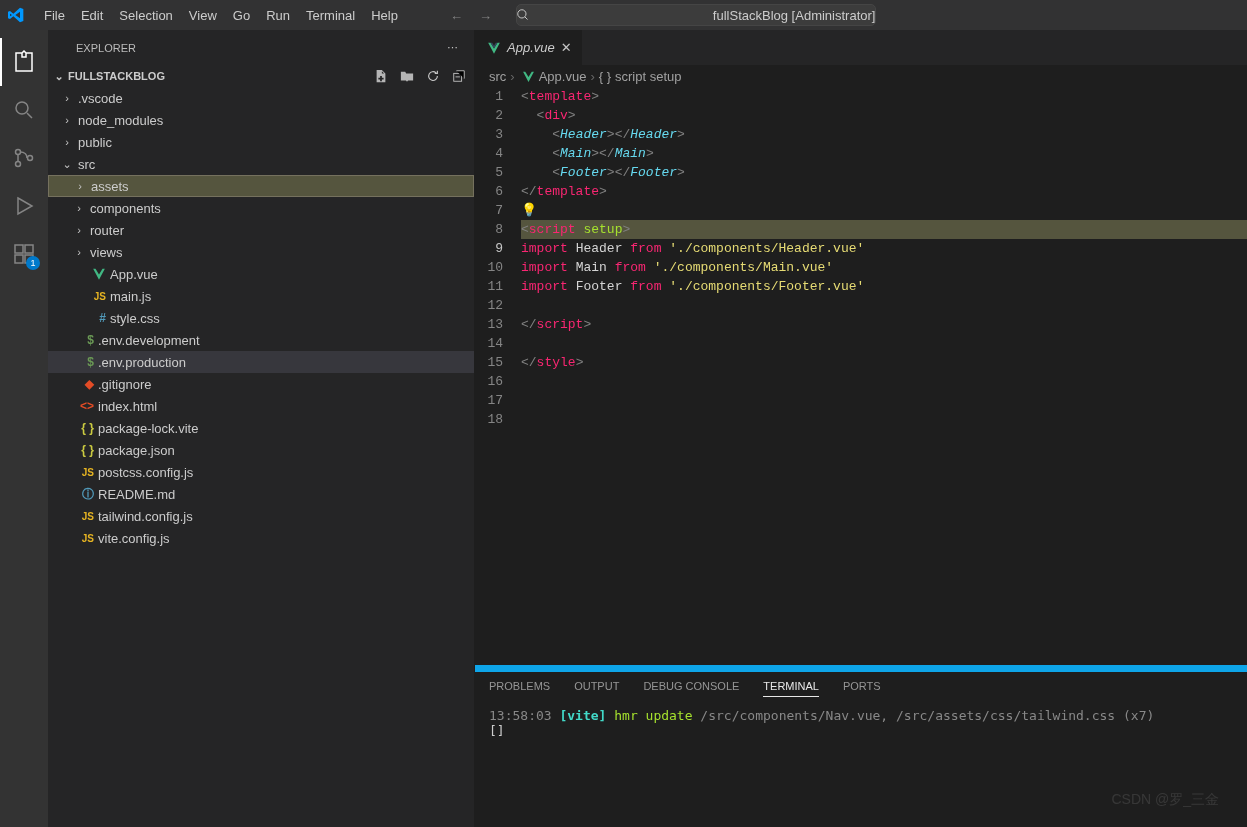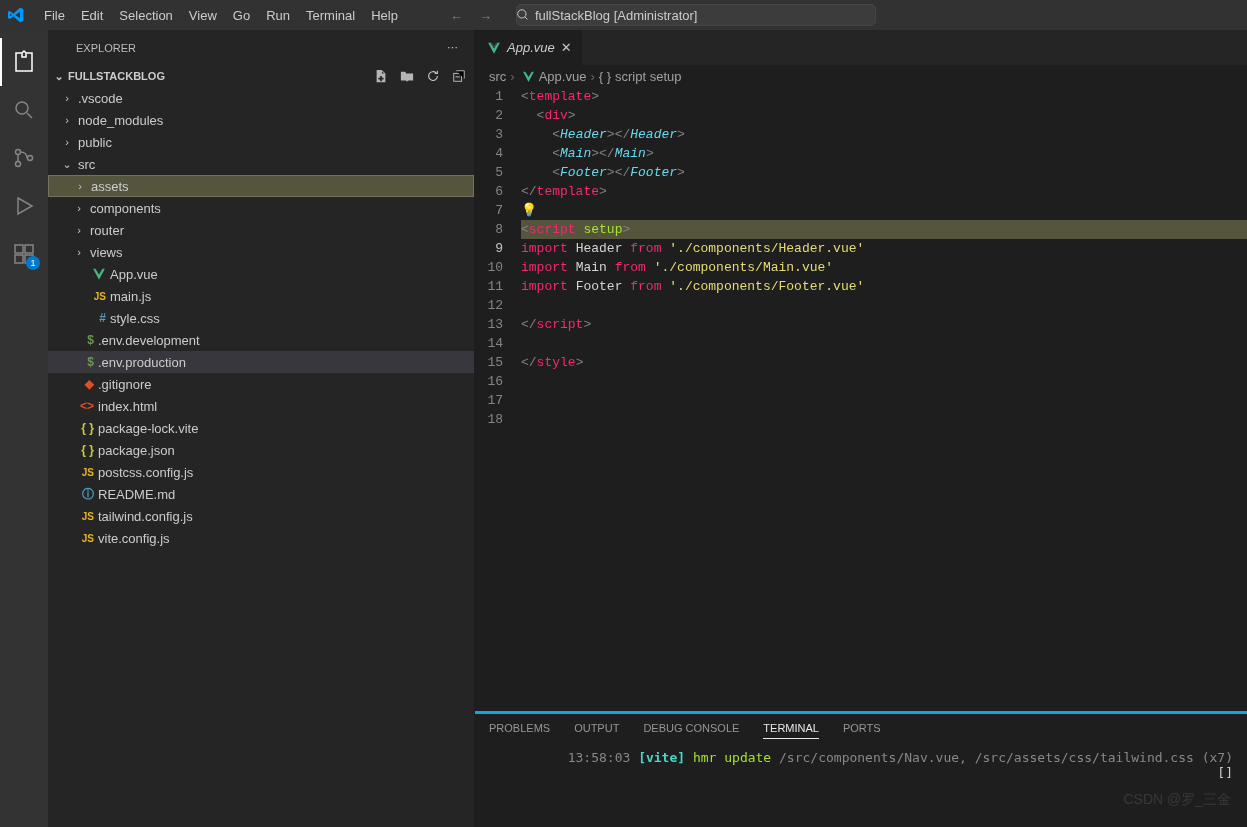--- a/index.html
+++ b/index.html
@@ -41,21 +41,21 @@
 .search-box {
   flex: 1;
   max-width: 580px;
   margin-left: 20px;
   height: 22px;
   background: #3c3c3c;
   border: 1px solid #454545;
   border-radius: 5px;
   display: flex;
   align-items: center;
-  justify-content: flex-start;
+  justify-content: space-between;
   color: #cccccc;
   gap: 6px;
 }
 .main-area {
   flex: 1;
   display: flex;
   overflow: hidden;
 }
 .activity-bar {
   width: 48px;
@@ -221,26 +221,25 @@
 .line.hl { background: #55553e; }
 .p { color: #808080; } 
 .tag { color: #f92672; }      
 .comp { color: #66d9ef; font-style: italic; } 
 .kw { color: #f92672; }       
 .ident { color: #d4d4d4; }
 .str { color: #e6db74; }      
 .attr { color: #a6e22e; }     
 .bulb { color: #ffcc00; }
 .panel {
-  height: 116px;
-  border-top: 3px solid #0ea5e9;
+  height: 162px;
+  border-top: 7px solid #0ea5e9;
   background: #1e1e1e;
   display: flex;
   flex-direction: column;
-  text-align: right;
 }
 .panel-tabs {
   height: 32px;
   display: flex;
   align-items: center;
   gap: 24px;
   padding: 0 14px;
   font-size: 11px;
   color: #969696;
 }
@@ -253,21 +252,21 @@
   padding: 4px 14px;
   color: #cccccc;
 }
 .t-time { color: #888; margin-top: 20px; }
 .t-vite { color: #42d9c8; font-weight: bold; }
 .t-hmr { color: #a6e22e; }
 .t-path { color: #888; }
 .t-count { color: #888; }
 .watermark {
   position: absolute;
-  right: 16px;
+  right: 28px;
   bottom: 18px;
   color: rgba(200,200,200,0.15);
   font-size: 14px;
   pointer-events: none;
 }
 svg { display: block; }
 </style>
 </head>
 <body>
 

